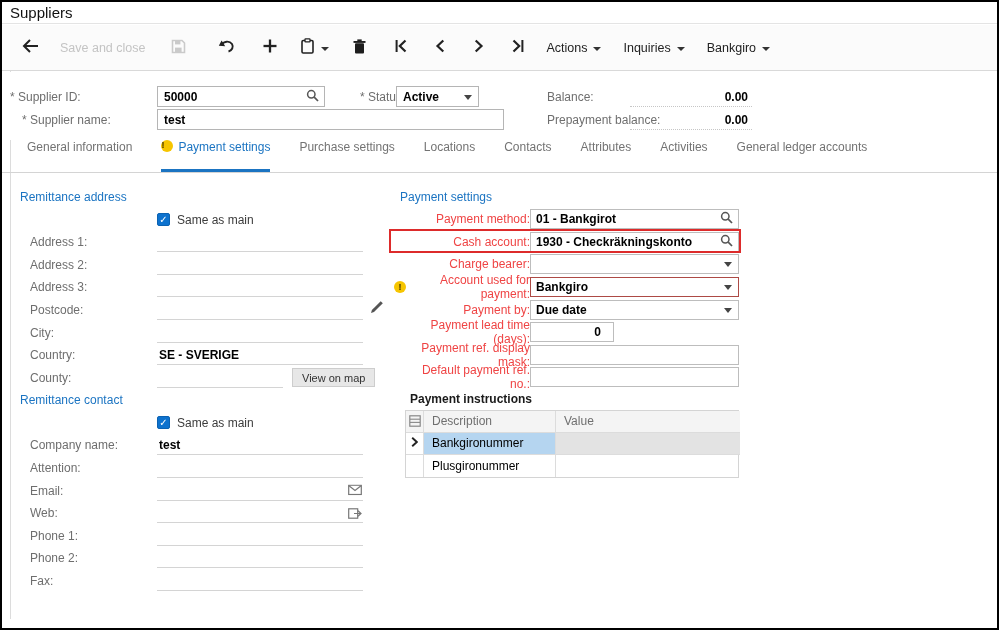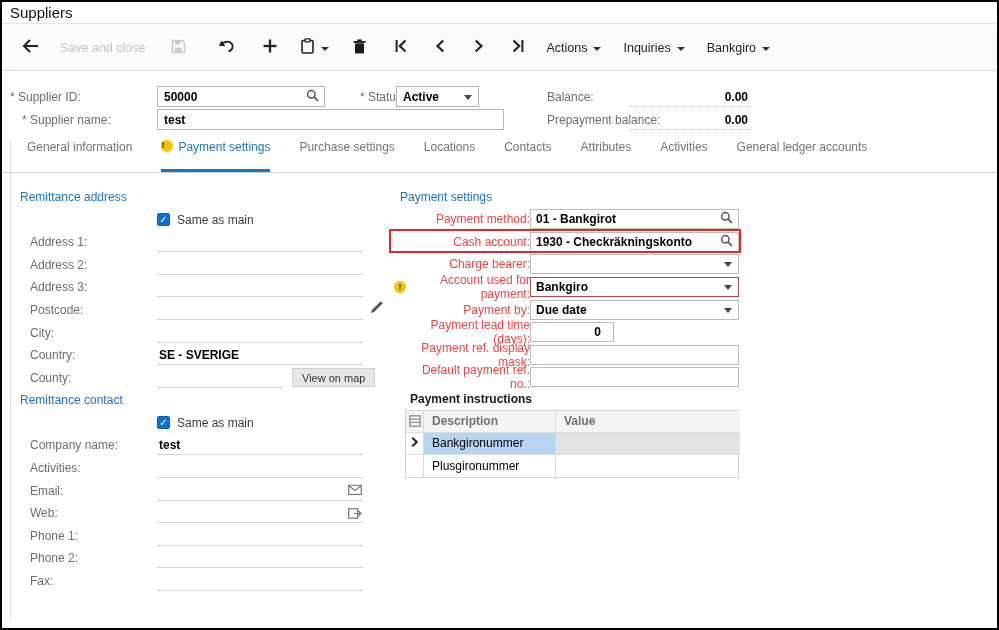--- a/index.html
+++ b/index.html
@@ -72,21 +72,21 @@
         padding:0 5px;font-size:12px;font-weight:700;color:#000;position:relative;}
   .rbox.err{border:1px solid #ad4a45;}
   .rbox.num{width:84px;justify-content:flex-end;padding-right:12px;}
   .rwarn{position:absolute;left:0;top:5px;}
   .pi-title{height:21px;display:flex;align-items:center;padding-left:16px;font-size:12px;font-weight:700;color:#1a1a1a;}
   .grid{margin-left:11px;width:334px;border:1px solid #d4d4d4;font-size:12px;background:#fff;}
   .trow{display:grid;grid-template-columns:18px 132px 184px;height:22px;}
   .tcell{border-right:1px solid #dcdcdc;border-bottom:1px solid #dcdcdc;display:flex;align-items:center;padding-left:8px;color:#000;}
   .tcell.last{border-right:0;}
   .trow:last-child .tcell{border-bottom:0;}
-  .thead .tcell{background:#f4f4f4;color:#6f6f6f;font-weight:bold;}
+  .thead .tcell{background:#f4f4f4;color:#6f6f6f;}
   .icell{padding-left:0;justify-content:center;}
   .sel-desc{background:#b5d5f0;}
   .sel-val{background:#e3e3e3;}
 
   
   .red-callout{position:absolute;left:387px;top:227px;width:352px;height:24px;border:2px solid #dd2b2b;pointer-events:none;z-index:5;}
   .pencil{position:absolute;left:368px;top:298px;z-index:2;}
 </style>
 </head>
 <body>
@@ -297,21 +297,21 @@
       <span class="cb">
           <span>✓</span>
         </span>
       <span class="cblab">Same as main</span>
     </div>
     <div class="lrow">
       <span class="llab">Company name:</span>
       <span class="lval">test</span>
     </div>
     <div class="lrow">
-      <span class="llab">Activities:</span>
+      <span class="llab">Attention:</span>
       <span class="lval"></span>
     </div>
     <div class="lrow">
       <span class="llab">Email:</span>
       <span class="lval">
         <span></span>
         <span class="rowicon">
           <svg width="14" height="11" viewBox="0 0 14 11">
               <rect x="0.7" y="0.7" width="12.6" height="9.3" fill="none" stroke="#777" stroke-width="1.2"></rect>
               <path d="M1 1.2 L7 6 L13 1.2" fill="none" stroke="#777" stroke-width="1.2"></path>

